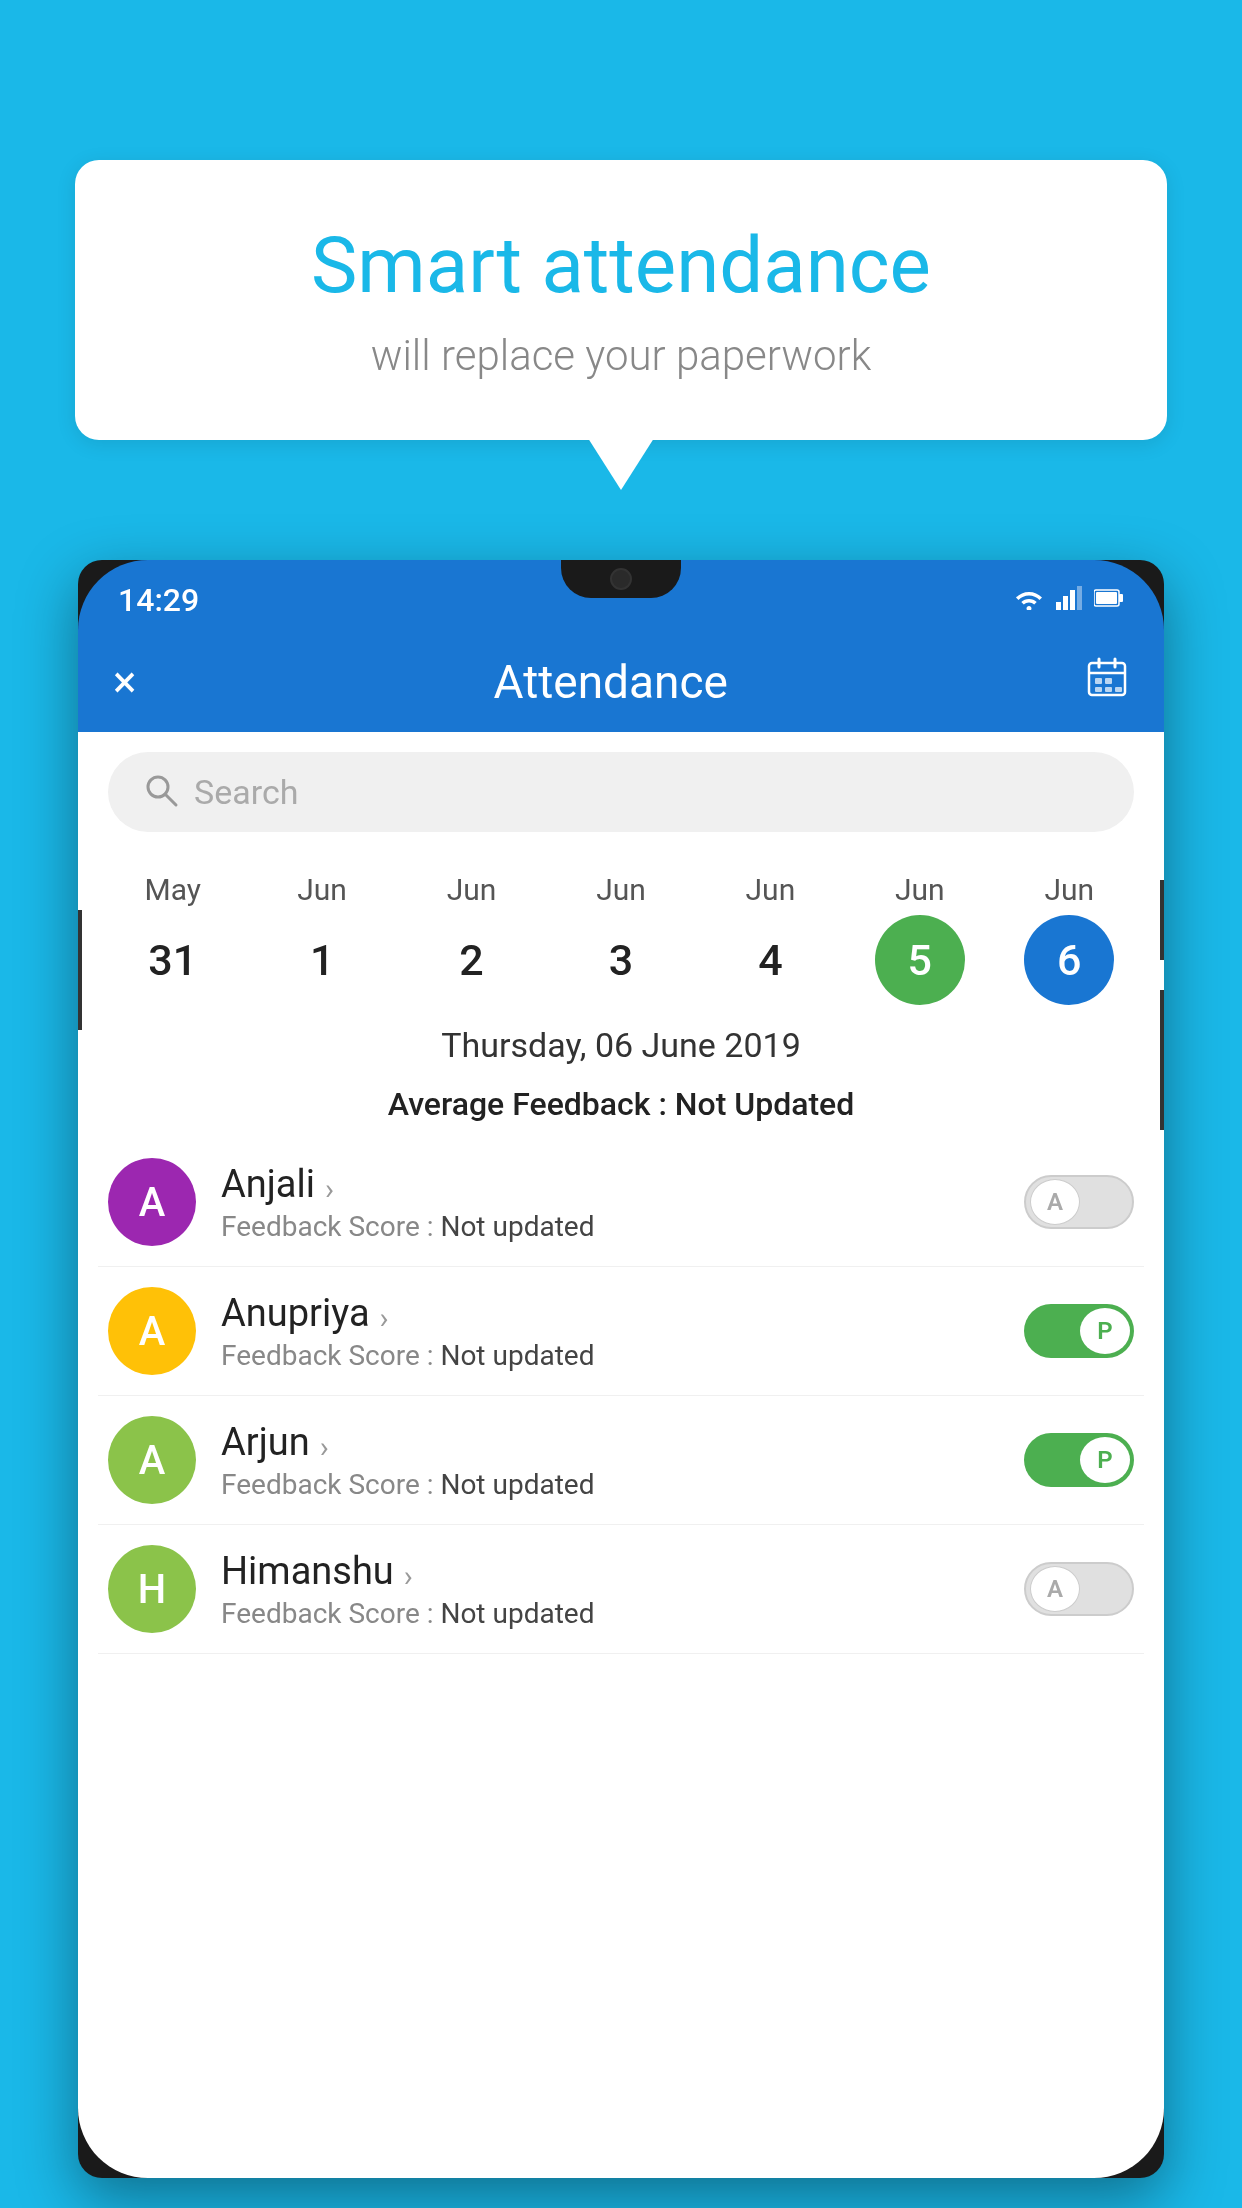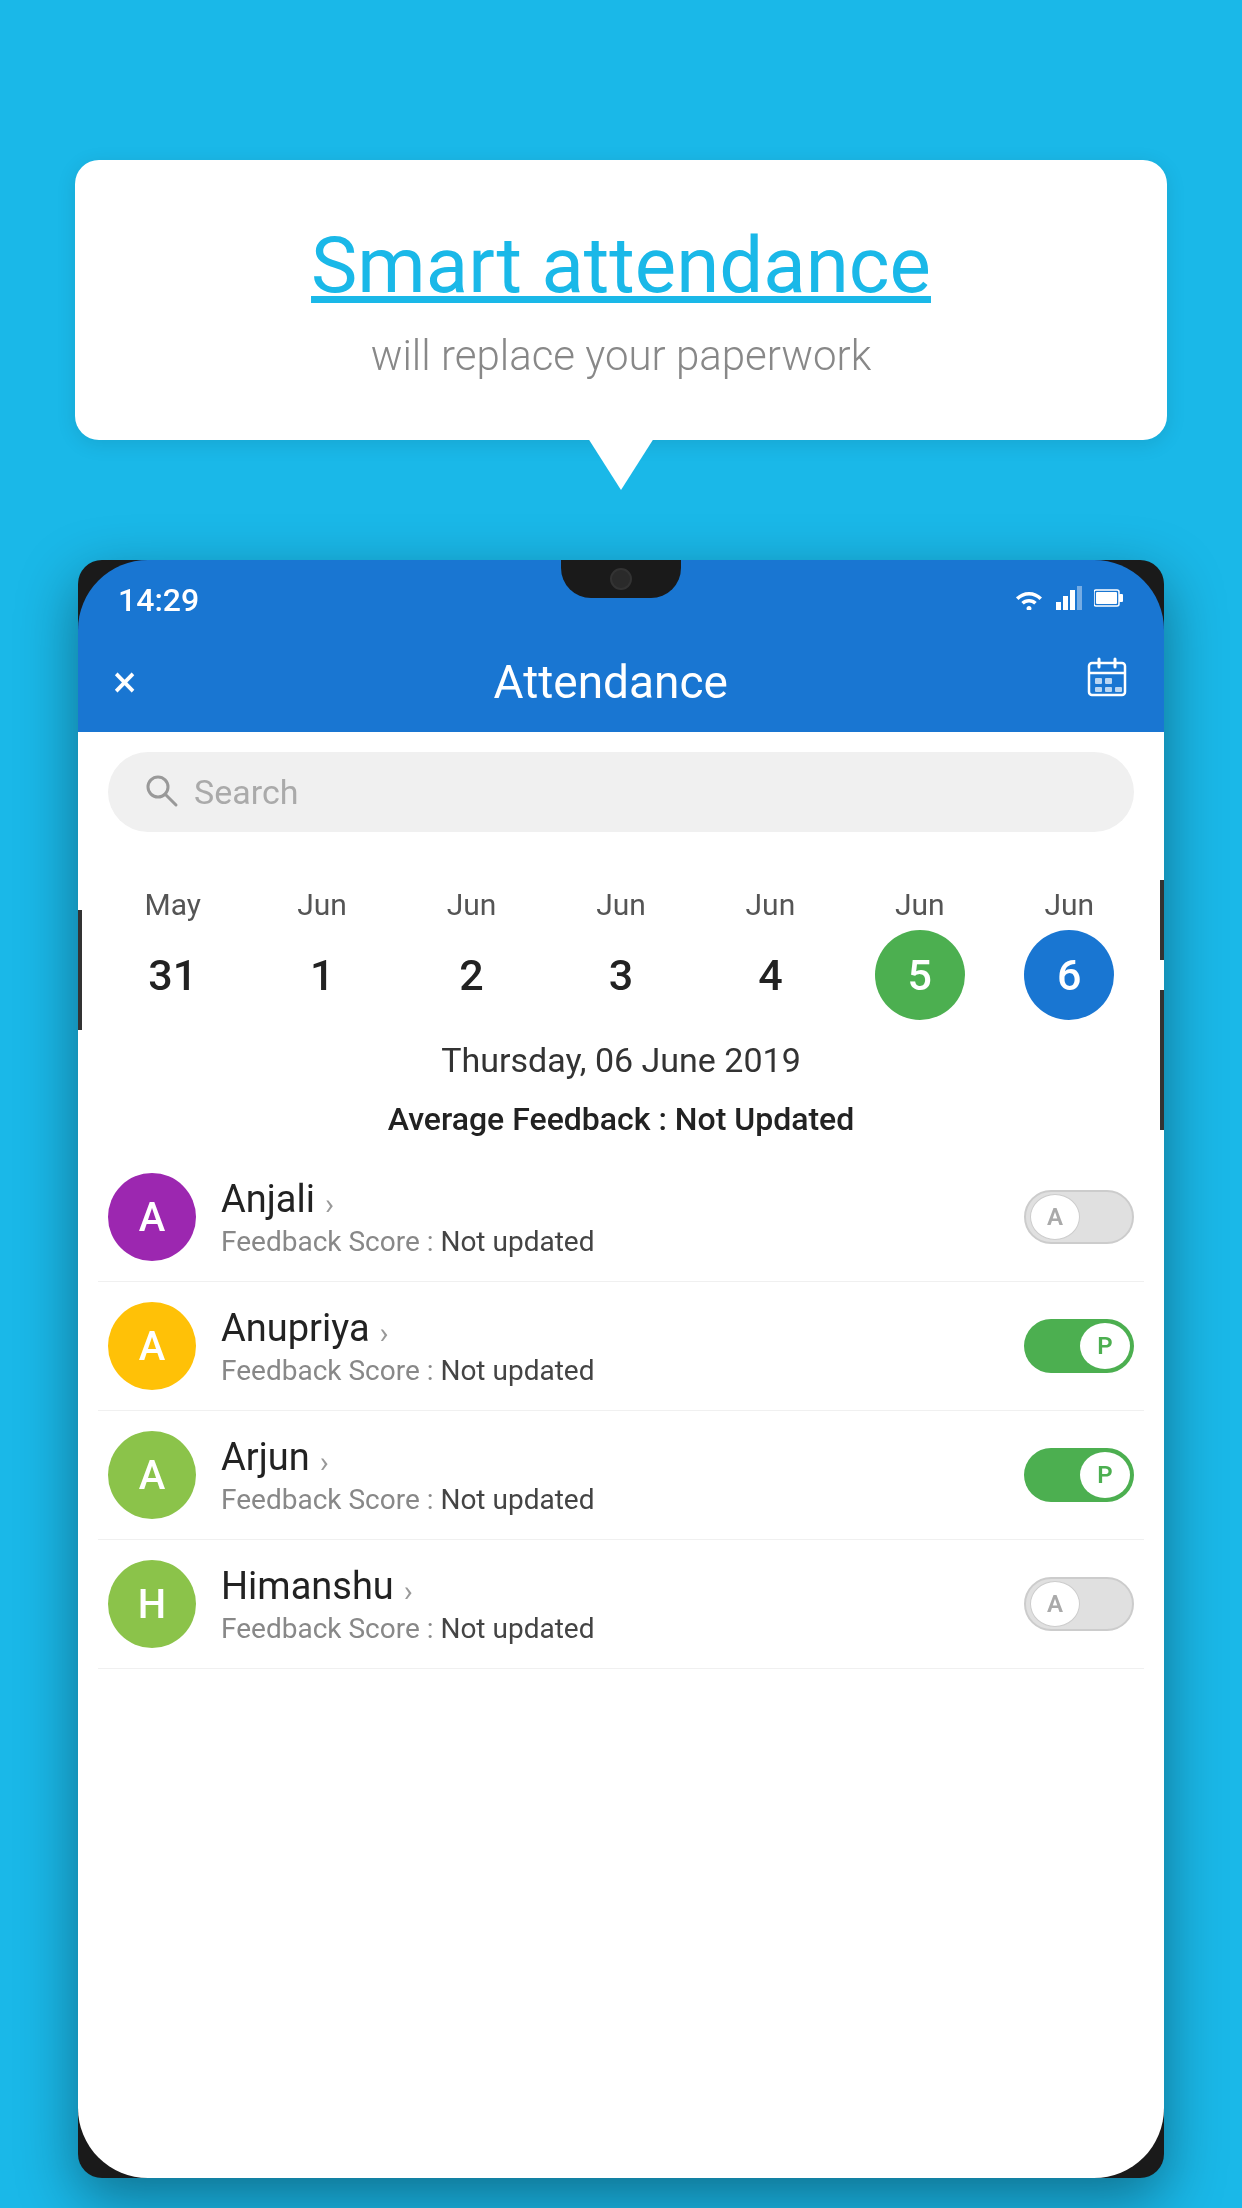--- a/index.html
+++ b/index.html
@@ -41,21 +41,20 @@
       border-left: 35px solid transparent;
       border-right: 35px solid transparent;
       border-top: 55px solid white;
     }
 
     .speech-bubble h1 {
       color: #1ab8e8;
       font-size: 78px;
       font-weight: 400;
       margin-bottom: 20px;
-      text-decoration: underline;
     }
 
     .speech-bubble p {
       color: #888;
       font-size: 42px;
       font-weight: 300;
     }
 
     
     .phone-container {
@@ -196,21 +195,20 @@
       display: flex;
       flex-direction: column;
       align-items: center;
       gap: 8px;
       min-width: 110px;
     }
 
     .cal-month {
       font-size: 30px;
       color: #555;
-      margin-top: 15px;
     }
 
     .cal-date {
       font-size: 43px;
       font-weight: 500;
       color: #222;
       width: 90px;
       height: 90px;
       display: flex;
       align-items: center;

